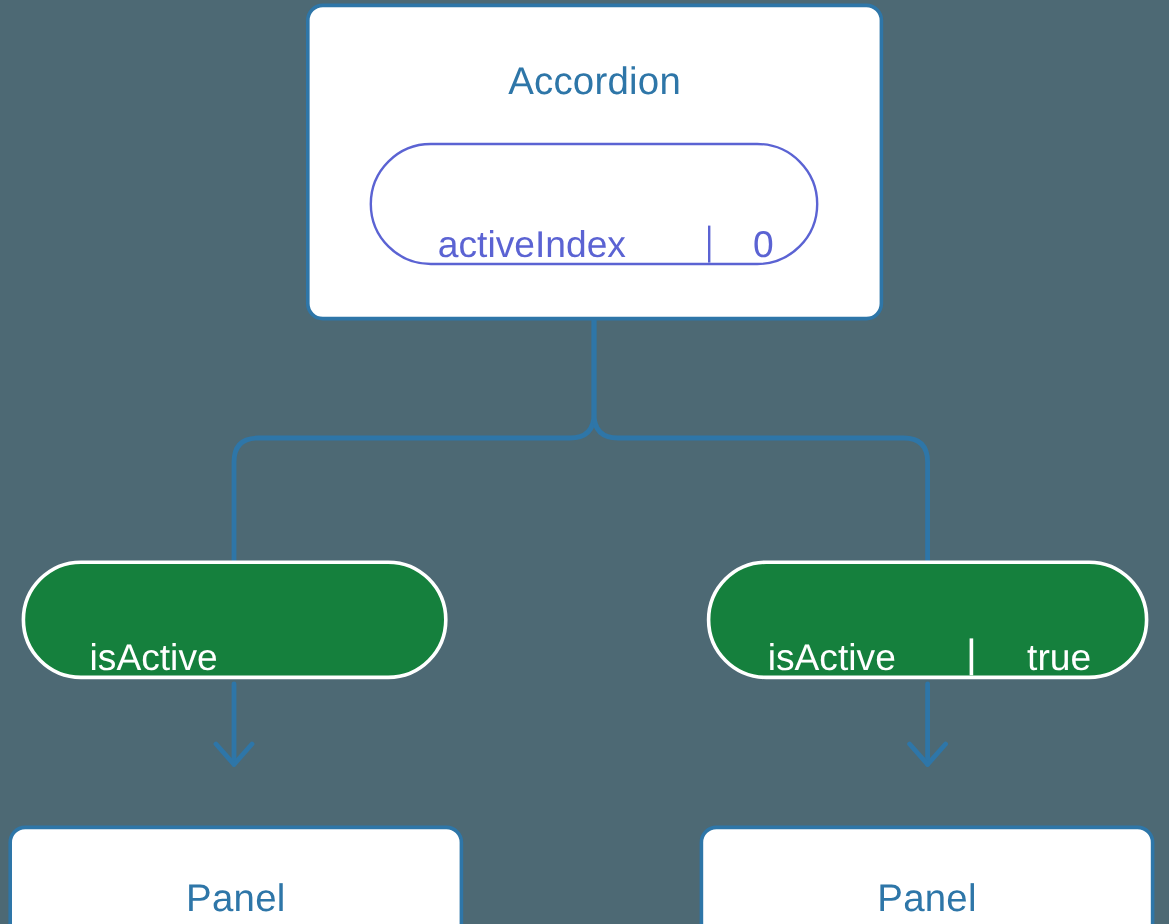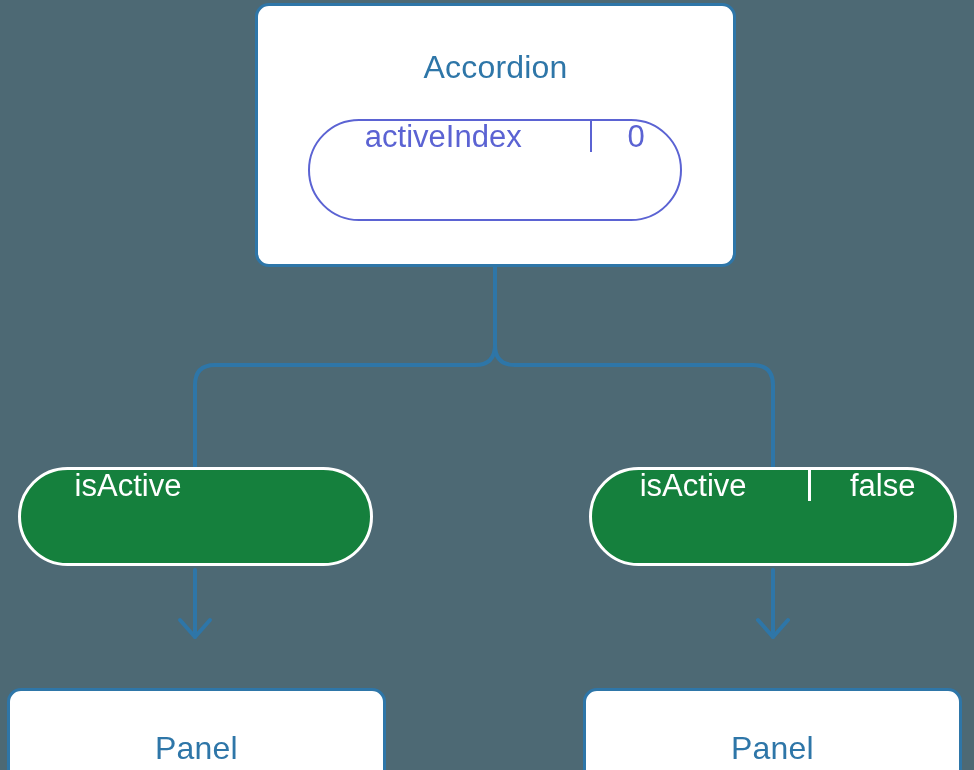--- a/index.html
+++ b/index.html
@@ -76,21 +76,21 @@
     top: 650px;
     width: 379px;
     height: 120px;
   }
 
   
   .pill {
     position: absolute;
     box-sizing: border-box;
     display: flex;
-    align-items: flex-start;
+    align-items: flex-end;
     border-radius: 999px;
     overflow: hidden;
     gap: 14px;
   }
   .pill-key,
   .pill-val {
     display: flex;
     align-items: center;
     justify-content: center;
     white-space: nowrap;
@@ -182,20 +182,20 @@
   <div class="pill pill-filled" id="state-isactive-left">
     <div class="pill-key">isActive</div>
   </div>
 
   <div class="card panel-node" id="panel-left">
     <div class="card-title">Panel</div>
   </div>
 
   <div class="pill pill-filled" id="state-isactive-right">
     <div class="pill-key">isActive</div>
-    <div class="pill-val">false</div>
+    <div class="pill-val">true</div>
   </div>
 
   <div class="card panel-node" id="panel-right">
     <div class="card-title">Panel</div>
   </div>
 
 </div>
 
 </body></html>

